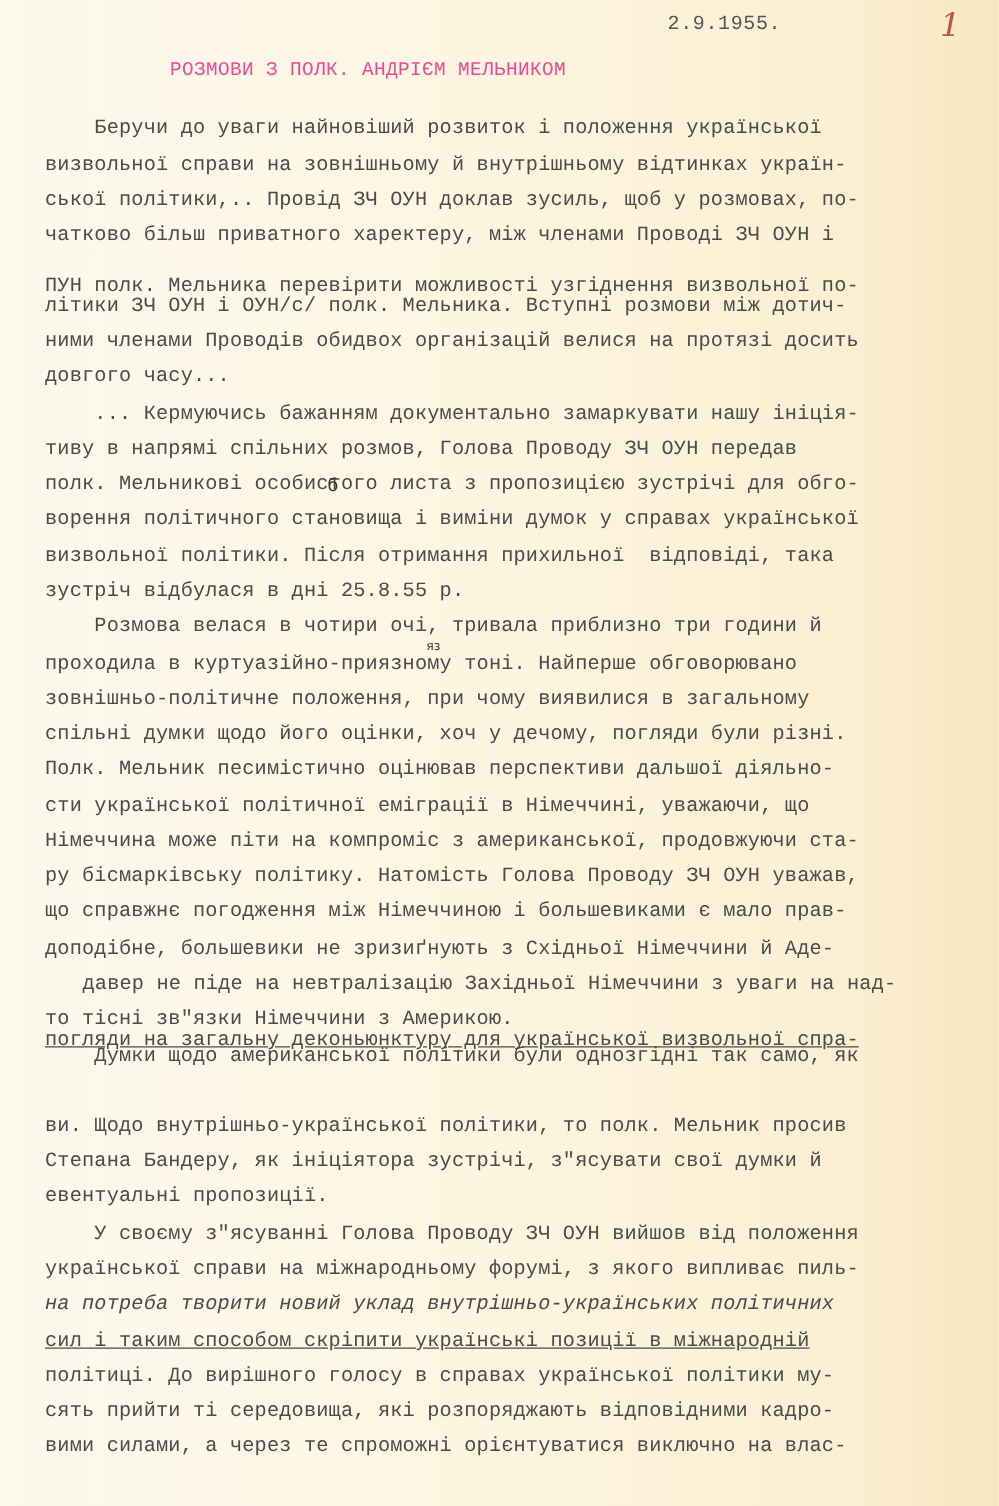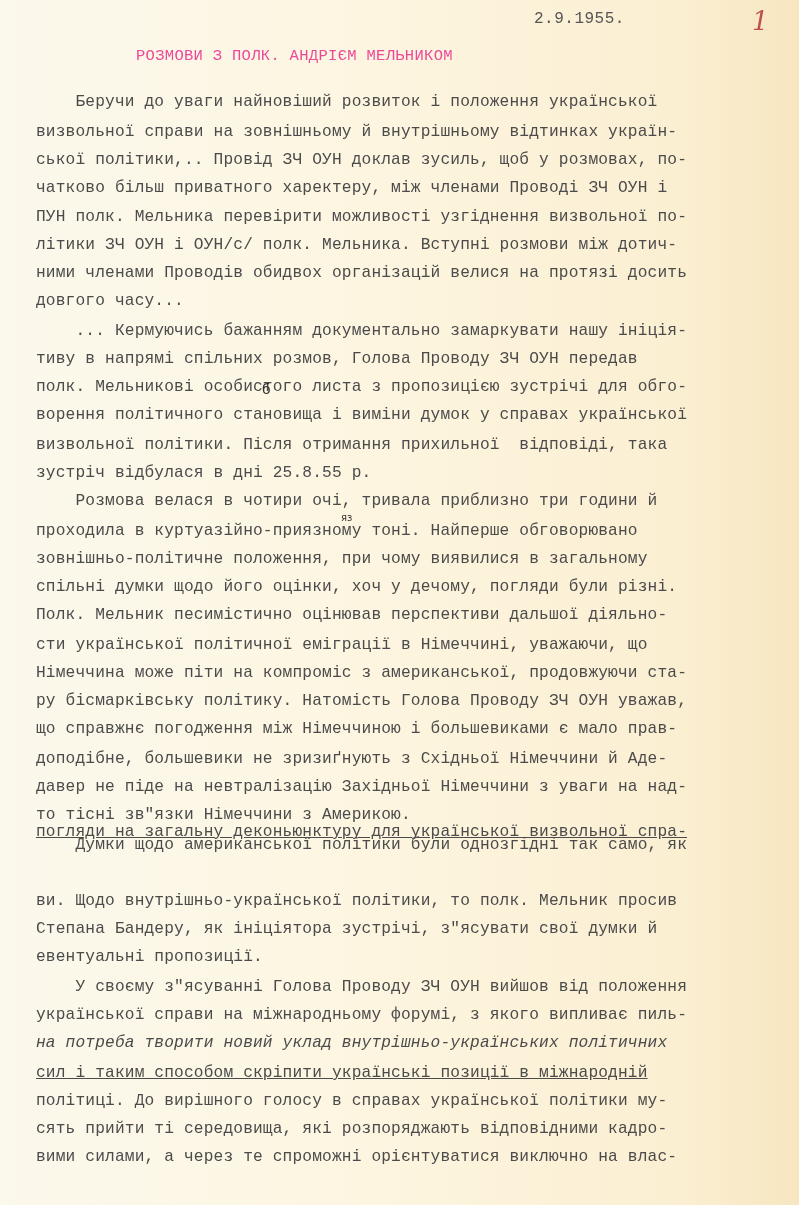--- a/index.html
+++ b/index.html
@@ -25,41 +25,41 @@
 <div class="page">
   <div class="date">2.9.1955.</div>
   <div class="pagenum">1</div>
   <div class="title">РОЗМОВИ З ПОЛК. АНДРІЄМ МЕЛЬНИКОМ</div>
 
   <div id="body-lines">
       <div class="line" style="top: 93px;">    Беручи до уваги найновіший розвиток і положення української</div>
       <div class="line" style="top: 123px;">визвольної справи на зовнішньому й внутрішньому відтинках україн-</div>
       <div class="line" style="top: 151px;">ської політики,.. Провід ЗЧ ОУН доклав зусиль, щоб у розмовах, по-</div>
       <div class="line" style="top: 179px;">чатково більш приватного харектеру, між членами Проводі ЗЧ ОУН і</div>
-      <div class="line" style="top: 208px;">ПУН полк. Мельника перевірити можливості узгіднення визвольної по-</div>
+      <div class="line" style="top: 220px;">ПУН полк. Мельника перевірити можливості узгіднення визвольної по-</div>
       <div class="line" style="top: 236px;">літики ЗЧ ОУН і ОУН/с/ полк. Мельника. Вступні розмови між дотич-</div>
       <div class="line" style="top: 264px;">ними членами Проводів обидвох організацій велися на протязі досить</div>
       <div class="line" style="top: 292px;">довгого часу...</div>
       <div class="line" style="top: 322px;">    ... Кермуючись бажанням документально замаркувати нашу ініція-</div>
       <div class="line" style="top: 350px;">тиву в напрямі спільних розмов, Голова Проводу ЗЧ ОУН передав</div>
       <div class="line" style="top: 378px;">полк. Мельникові особистого листа з пропозицією зустрічі для обго-</div>
       <div class="line" style="top: 406px;">ворення політичного становища і виміни думок у справах української</div>
       <div class="line" style="top: 436px;">визвольної політики. Після отримання прихильної  відповіді, така</div>
       <div class="line" style="top: 464px;">зустріч відбулася в дні 25.8.55 р.</div>
       <div class="line" style="top: 492px;">    Розмова велася в чотири очі, тривала приблизно три години й</div>
       <div class="line" style="top: 522px;">проходила в куртуазійно-приязному тоні. Найперше обговорювано</div>
       <div class="line" style="top: 550px;">зовнішньо-політичне положення, при чому виявилися в загальному</div>
       <div class="line" style="top: 578px;">спільні думки щодо його оцінки, хоч у дечому, погляди були різні.</div>
       <div class="line" style="top: 606px;">Полк. Мельник песимістично оцінював перспективи дальшої діяльно-</div>
       <div class="line" style="top: 636px;">сти української політичної еміграції в Німеччині, уважаючи, що</div>
       <div class="line" style="top: 664px;">Німеччина може піти на компроміс з американської, продовжуючи ста-</div>
       <div class="line" style="top: 692px;">ру бісмарківську політику. Натомість Голова Проводу ЗЧ ОУН уважав,</div>
       <div class="line" style="top: 720px;">що справжнє погодження між Німеччиною і большевиками є мало прав-</div>
       <div class="line" style="top: 750px;">доподібне, большевики не зризиґнують з Східньої Німеччини й Аде-</div>
-      <div class="line" style="top: 778px;">давер не піде на невтралізацію Західньої Німеччини з уваги на над-</div>
+      <div class="line" style="top: 778px; margin-left: 30px;">давер не піде на невтралізацію Західньої Німеччини з уваги на над-</div>
       <div class="line" style="top: 806px;">то тісні зв"язки Німеччини з Америкою.</div>
       <div class="line" style="top: 836px;">    Думки щодо американської політики були однозгідні так само, як</div>
       <div class="line" style="top: 823px; text-decoration: underline;">погляди на загальну деконьюнктуру для української визвольної спра-</div>
       <div class="line" style="top: 892px;">ви. Щодо внутрішньо-української політики, то полк. Мельник просив</div>
       <div class="line" style="top: 920px;">Степана Бандеру, як ініціятора зустрічі, з"ясувати свої думки й</div>
       <div class="line" style="top: 948px;">евентуальні пропозиції.</div>
       <div class="line" style="top: 978px;">    У своєму з"ясуванні Голова Проводу ЗЧ ОУН вийшов від положення</div>
       <div class="line" style="top: 1006px;">української справи на міжнародньому форумі, з якого випливає пиль-</div>
       <div class="line" style="top: 1034px; font-style: italic;">на потреба творити новий уклад внутрішньо-українських політичних</div>
       <div class="line" style="top: 1064px; text-decoration: underline;">сил і таким способом скріпити українські позиції в міжнародній</div>

